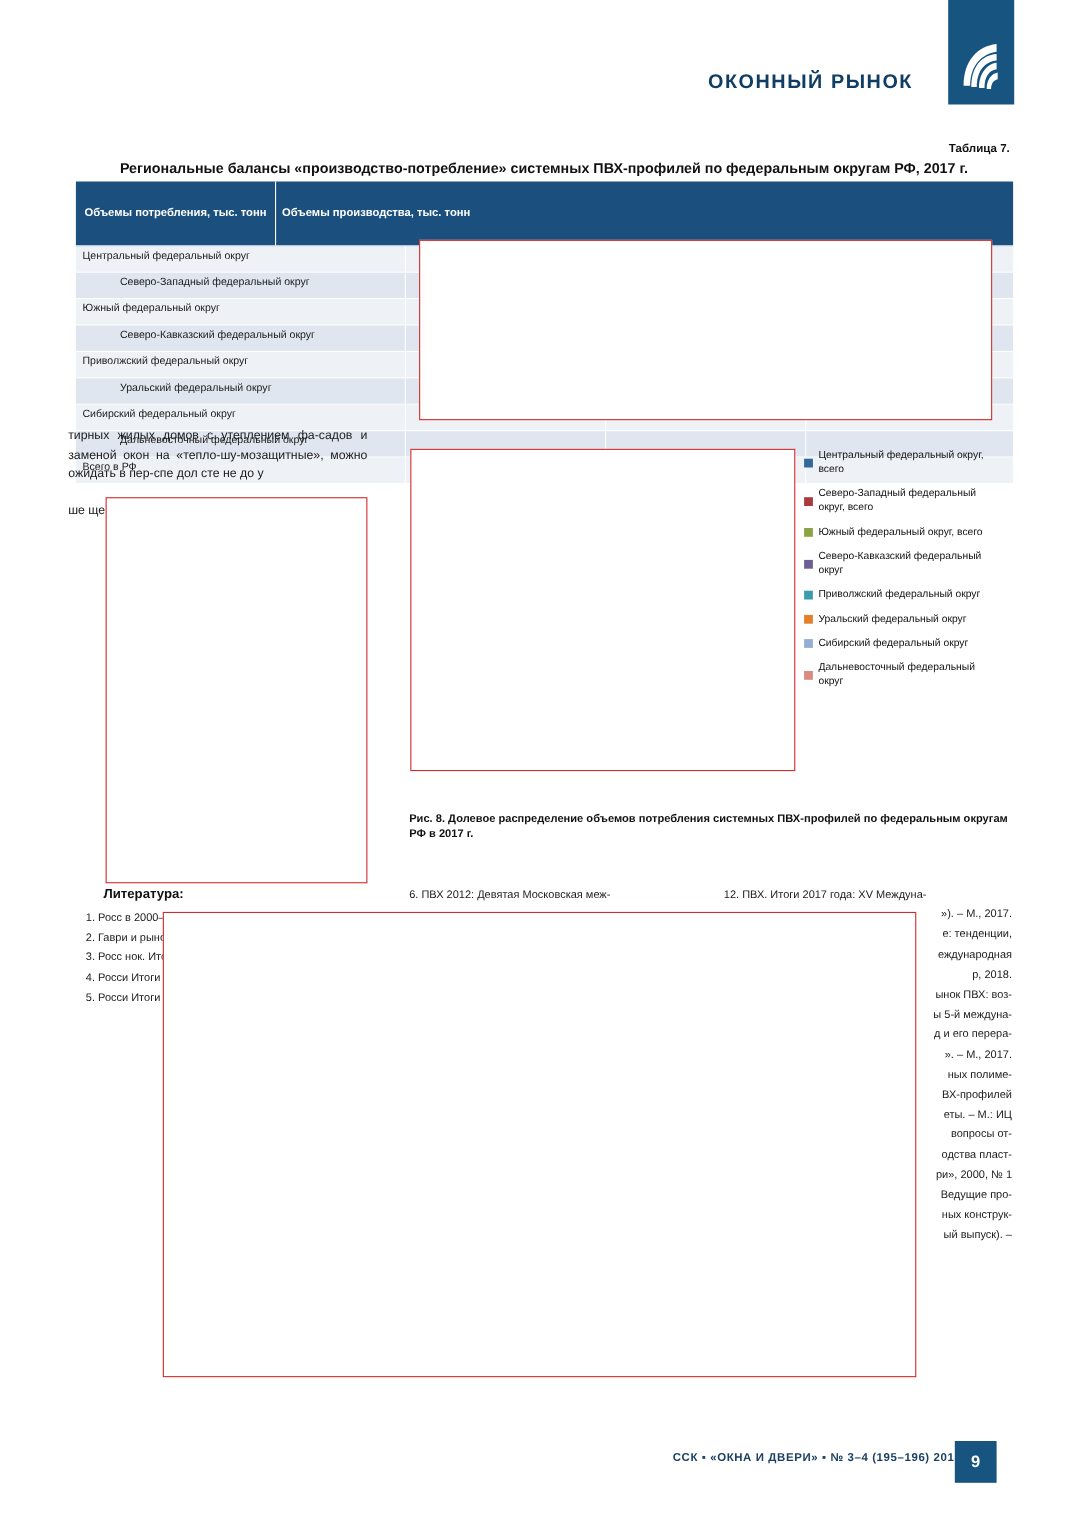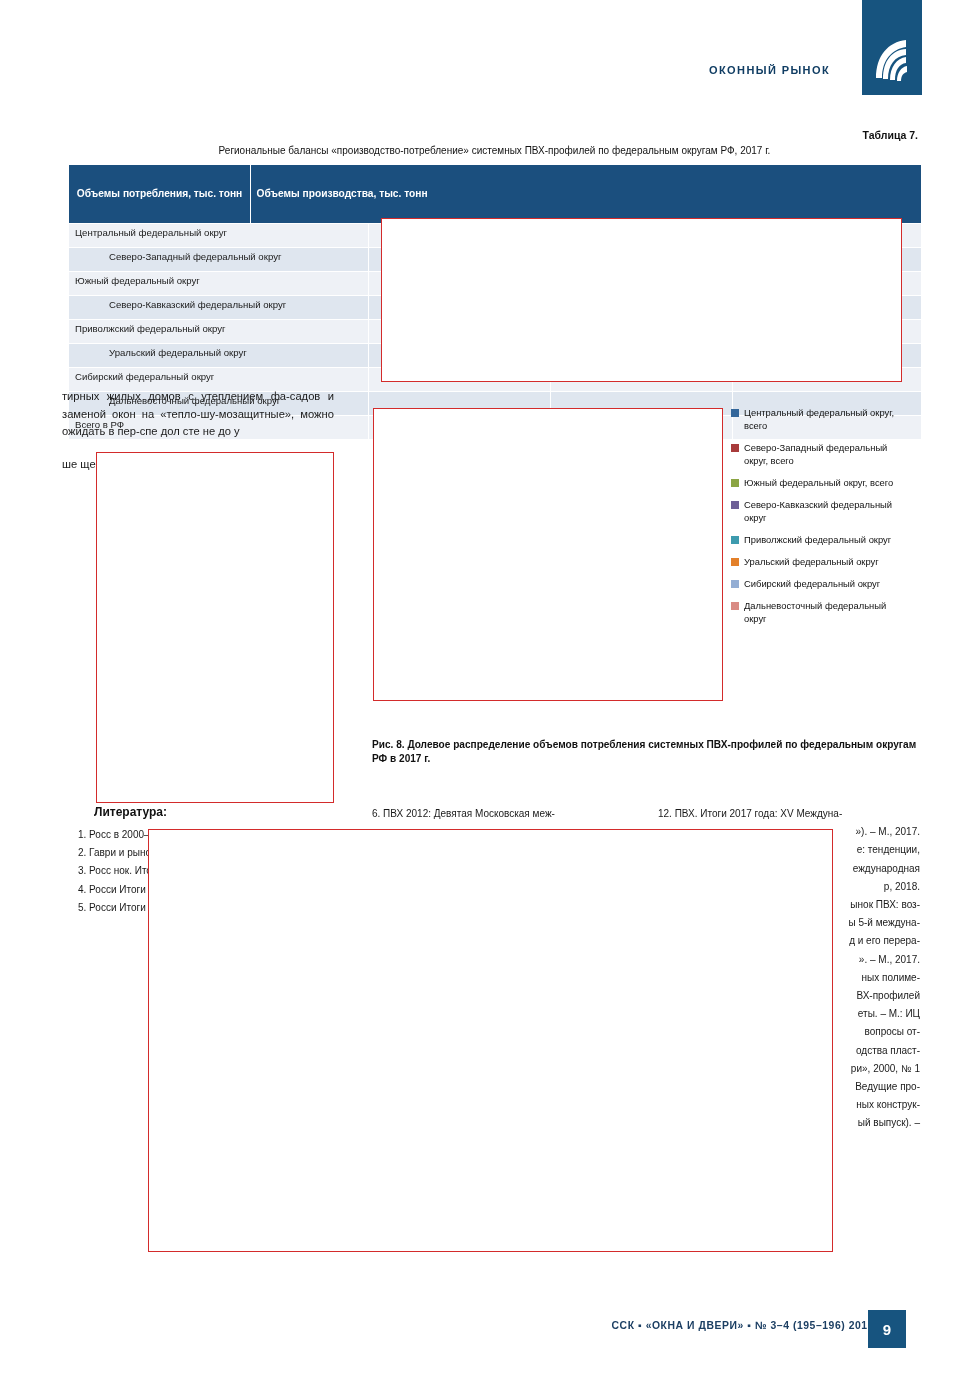--- a/index.html
+++ b/index.html
@@ -16,32 +16,32 @@
   
   .hdr-logo-box{
     position:absolute; left:862px; top:0; width:60px; height:95px;
     background:#17547f;
   }
   .hdr-logo-glyph{
     position:absolute; left:872px; top:38px; width:40px; height:44px;
   }
   .hdr-title{
     position:absolute; right:150px; top:64px;
-    font-size:11px; font-weight:bold; letter-spacing:1.4px;
+    font-size:18px; font-weight:bold; letter-spacing:1.4px;
     color:#103d63; text-transform:uppercase; white-space:nowrap;
   }
 
   
   .tbl-num{
     position:absolute; right:62px; top:129px;
     font-size:10.5px; font-weight:bold; color:#111;
   }
   .tbl-caption{
     position:absolute; left:72px; top:145px; width:845px;
-    text-align:center; font-size:10px; font-weight:normal; color:#111;
+    text-align:center; font-size:13px; font-weight:bold; color:#111;
   }
   .tbl{
     position:absolute; left:69px; top:165px; width:852px;
   }
   .tbl-head{
     display:flex; background:#1b4f7e; color:#fff;
     border-bottom:1px solid #fff;
   }
   .th{
     padding:6px 4px; font-size:10.2px; font-weight:bold;
@@ -87,21 +87,21 @@
     text-align:justify;
   }
   .body-col p{ margin:0; }
   .body-col p + p{ margin-top:15px; }
 
   
   .legend{
     position:absolute; left:731px; top:406px; width:180px;
   }
   .lg-item{
-    display:flex; align-items:flex-start; margin-bottom:9px;
+    display:flex; align-items:center; margin-bottom:9px;
   }
   .lg-sw{
     width:8px; height:8px; flex:0 0 8px; margin-top:3px; margin-right:5px;
   }
   .lg-tx{
     font-size:9.4px; line-height:13px; color:#111;
   }
 
   
   .fig-cap{

